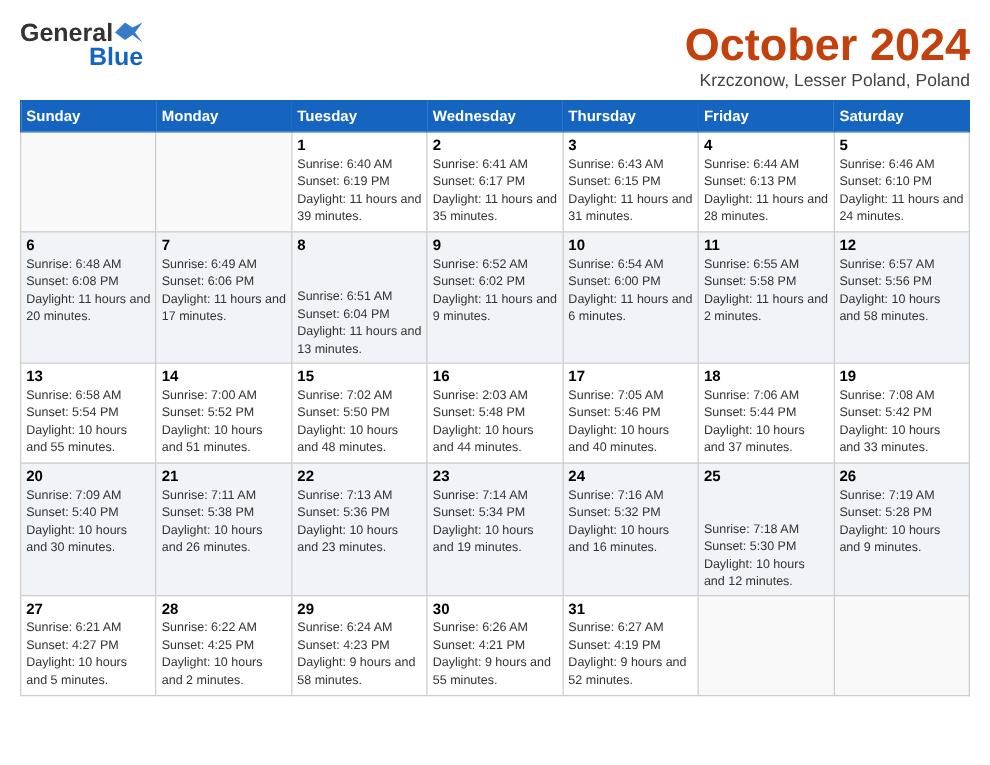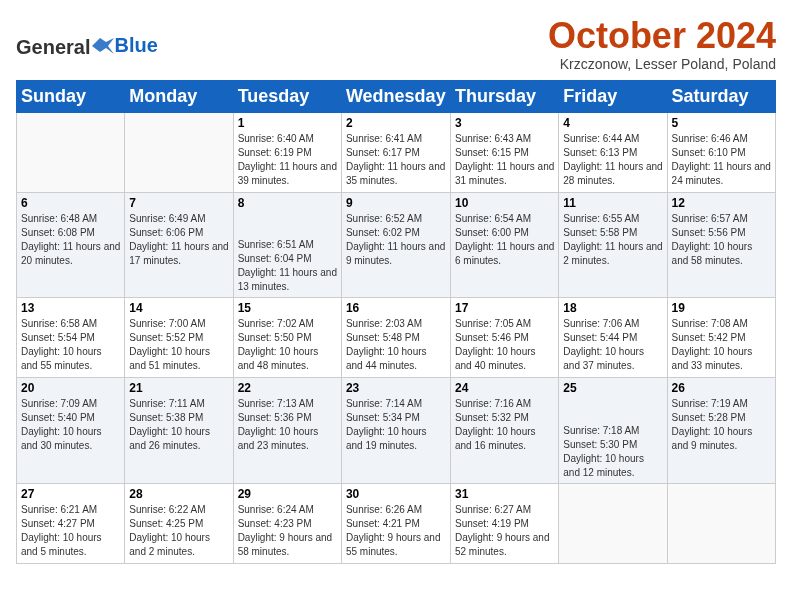--- a/index.html
+++ b/index.html
@@ -11,23 +11,22 @@
       padding: 16px;
     }
     .header {
       display: flex;
       justify-content: space-between;
       align-items: flex-start;
       margin-bottom: 8px;
     }
     .logo {
       display: flex;
-      flex-direction: row;
-      align-items: center;
-      margin-top: 20px;
+      flex-direction: column;
+      align-items: flex-end;
     }
     .title-section {
       text-align: right;
     }
     .month-title {
       font-size: 36px;
       font-weight: bold;
       color: #c2410c;
       line-height: 1.1;
     }
@@ -38,21 +37,21 @@
     .calendar {
       width: 100%;
       border-collapse: collapse;
       font-size: 11px;
     }
     .calendar th {
       background: #1565c0;
       color: #fff;
       padding: 5px 4px;
       text-align: left;
-      font-size: 18px;
+      font-size: 12px;
       font-weight: bold;
       border: 1px solid #1565c0;
     }
     .calendar td {
       border: 1px solid #ccc;
       vertical-align: top;
       padding: 3px 4px;
       width: 108px;
       min-height: 80px;
       height: 80px;

